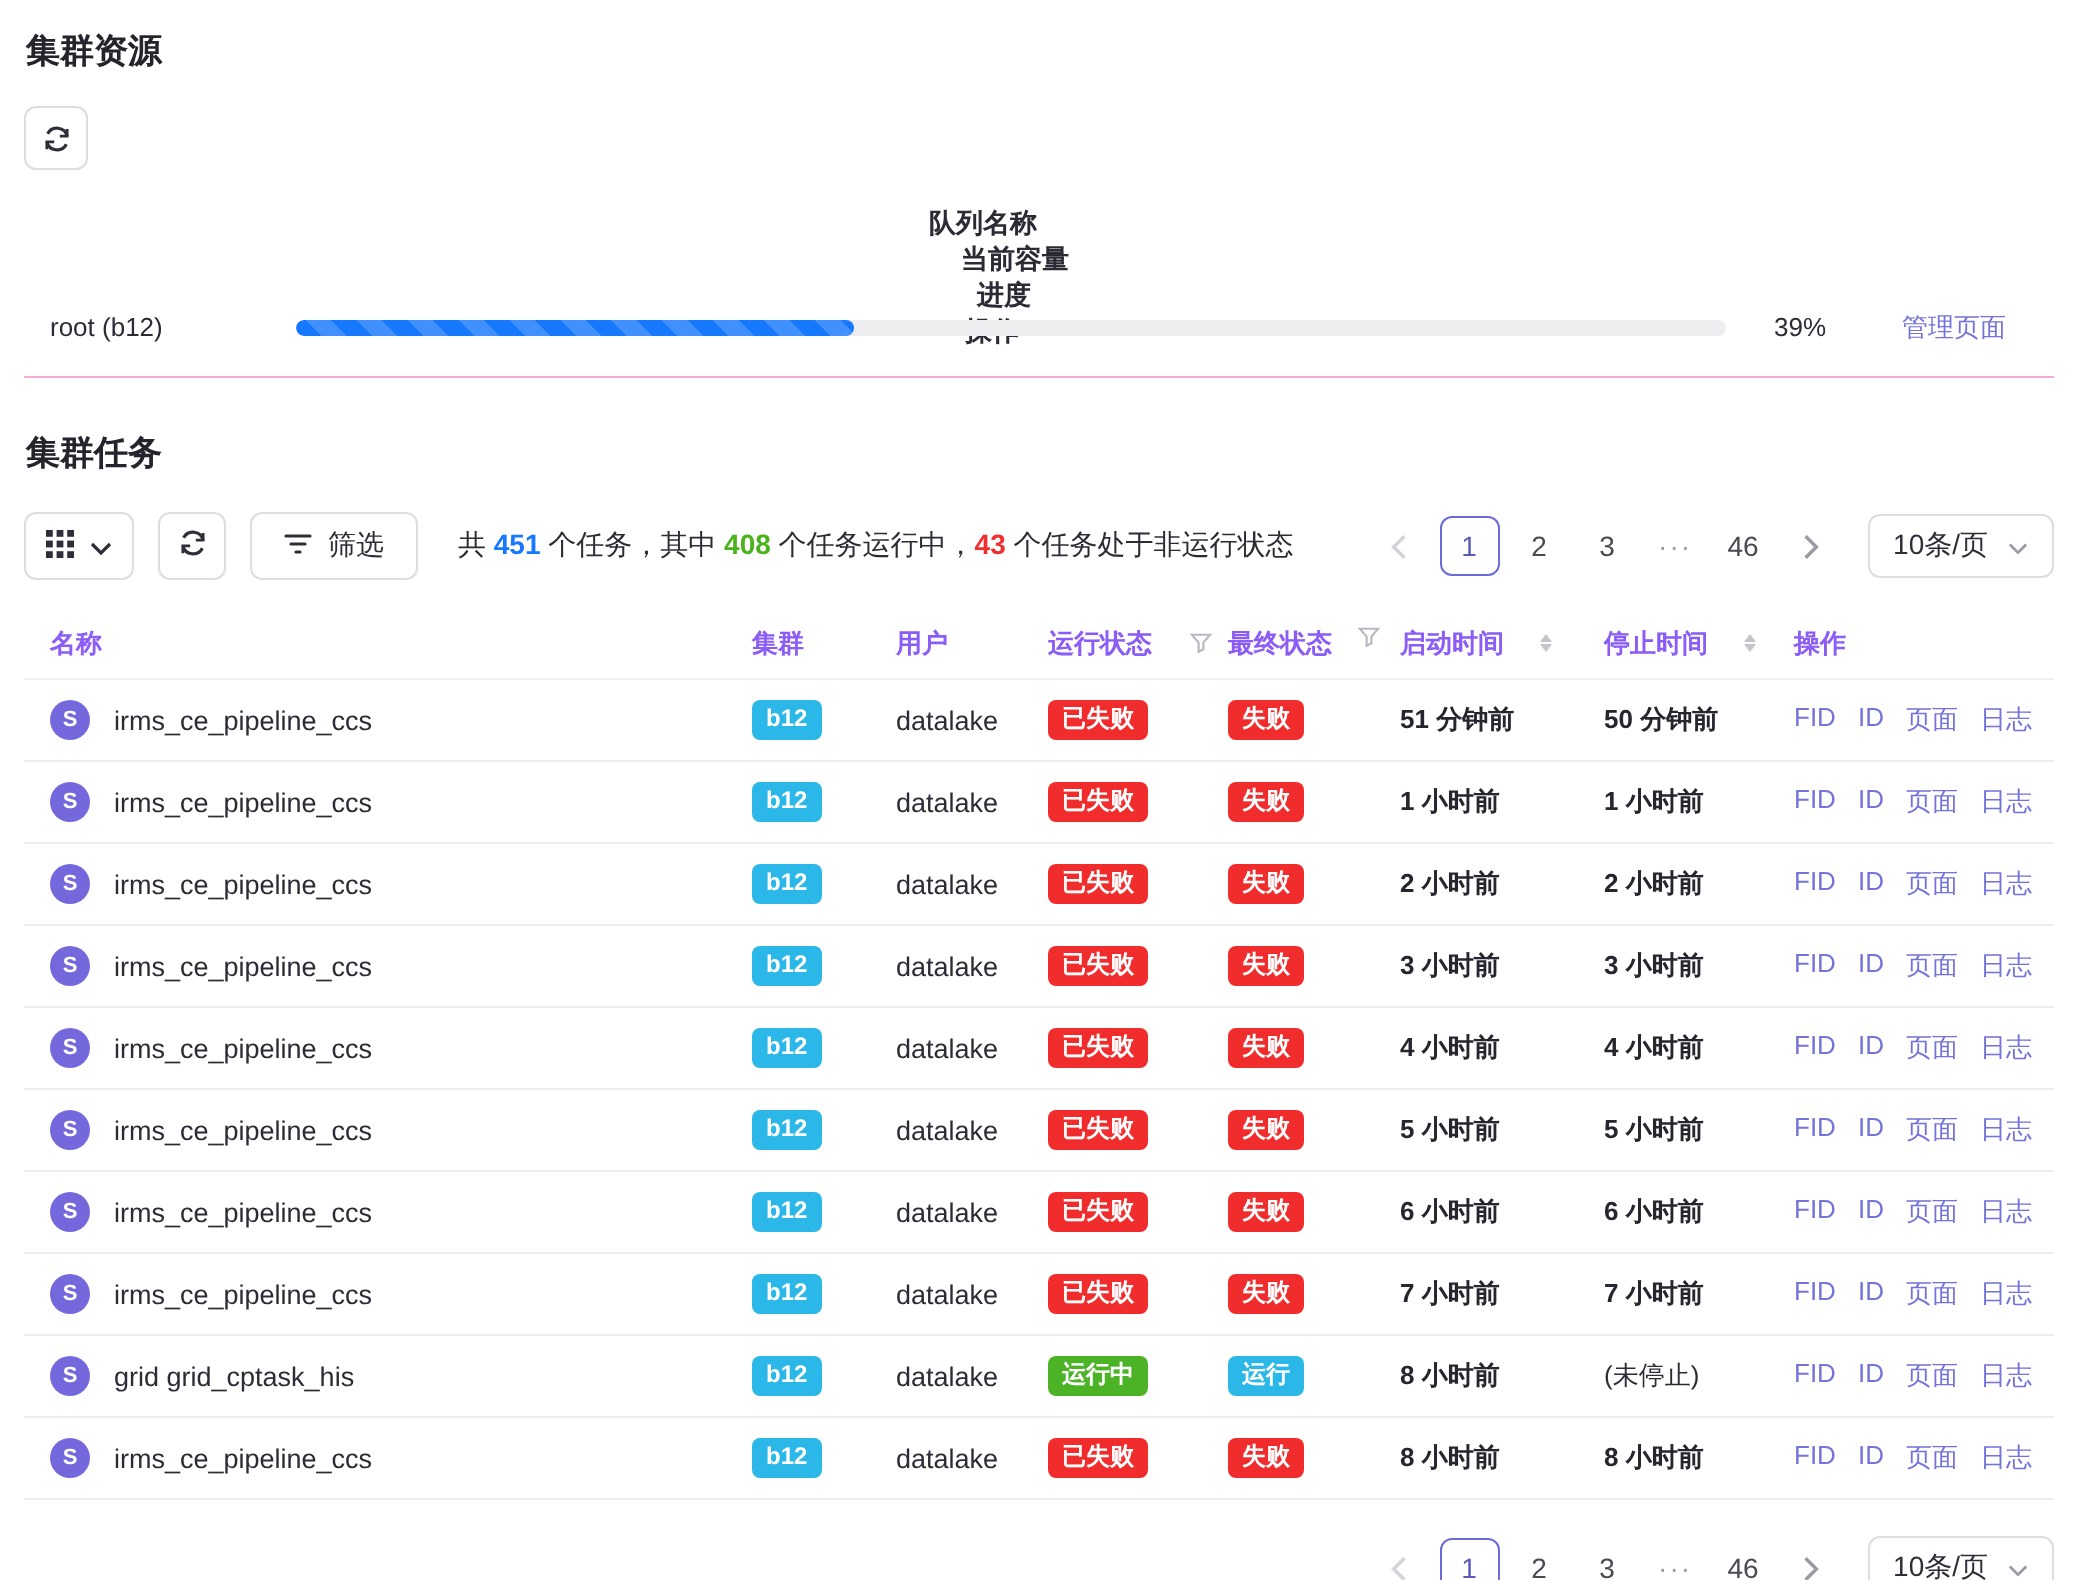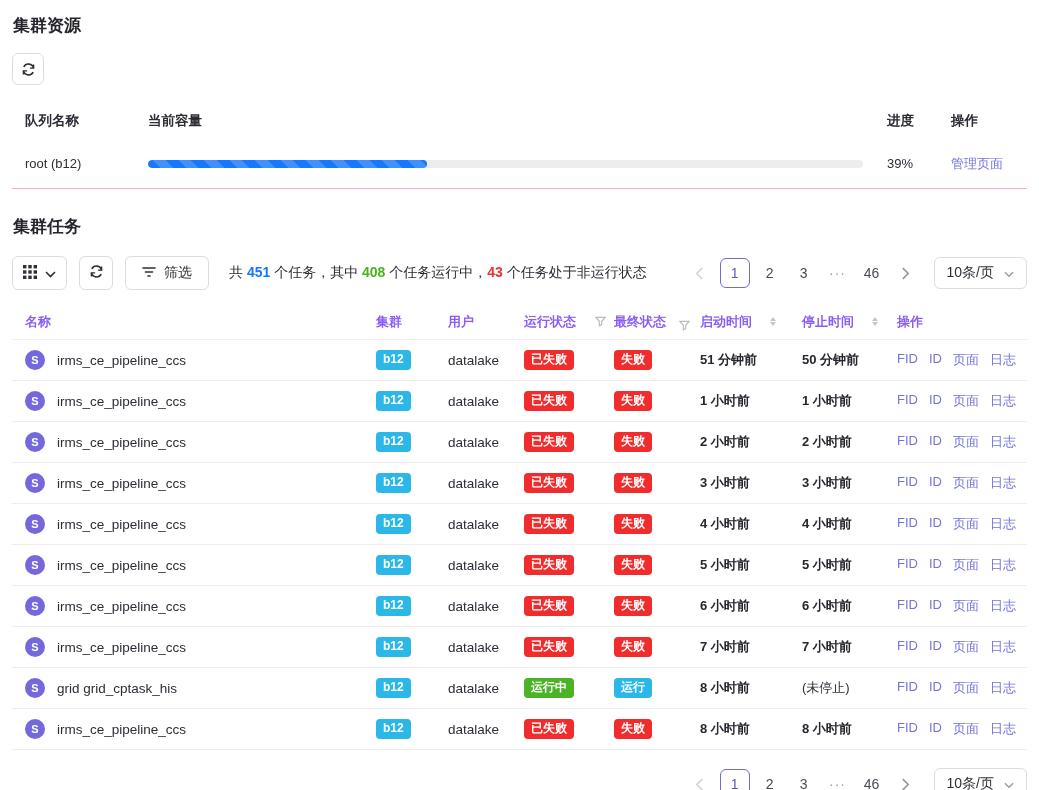--- a/index.html
+++ b/index.html
@@ -16,21 +16,21 @@
     display:inline-flex; align-items:center; justify-content:center;
     border:1px solid #dcdce3; border-radius:6px; background:#fff; cursor:pointer;
     color:#2e2e38;
   }
   .icon-btn svg { display:block; }
   .top-refresh { width:32px; height:32px; margin-top:16px; }
 
   
   .t1 { margin-top:18px; }
   .t1-row { display:flex; align-items:center; }
-  .t1-head { height:36px; font-size:13.5px; font-weight:600; color:#2b2b35; }
+  .t1-head { height:36px; font-size:13.5px; font-weight:600; color:#2b2b35;flex-direction:column; }
   .t1-body { height:50px; font-size:13px; border-bottom:1px solid #f9a8d4; }
   .t1-queue { width:136px; padding-left:13px; }
   .t1-capacity { flex:1; padding-right:24px; }
   .t1-progress { width:62px; }
   .t1-action { width:78px; padding-left:2px; }
   .progress-track { height:8px; background:#ededf0; border-radius:4px; overflow:hidden; }
   .progress-fill {
     height:8px; border-radius:4px;
     background:repeating-linear-gradient(45deg,
       var(--progress,#1677ff) 0 9px, var(--progress-stripe,#4090ff) 9px 18px);
@@ -74,21 +74,21 @@
 
   
   .t2 { margin-top:14px; }
   .t2-row { display:flex; align-items:center; }
   .t2-head { height:36px; font-size:13px; font-weight:600; color:#8b5cf6; border-bottom:1px solid #f0f0f3; }
   .t2-body { height:41px; font-size:13.5px; border-bottom:1px solid #ededf1; }
   .c-name  { flex:1; min-width:330px; padding-left:13px; display:flex; align-items:center; gap:12px; }
   .c-cluster { width:72px; }
   .c-user  { width:76px; }
   .c-run   { width:90px; display:flex; align-items:center; gap:12px; }
-  .c-final { width:86px; display:flex; align-items:flex-end; gap:6px; }
+  .c-final { width:86px; display:flex; align-items:flex-start; gap:6px; }
   .c-start { width:102px; display:flex; align-items:center; gap:8px; }
   .c-stop  { width:95px; display:flex; align-items:center; gap:8px; }
   .c-ops   { width:130px; display:flex; gap:11px; font-size:13px; }
   .time { font-weight:700; font-size:13px; color:#26262e; }
   .time.plain { font-weight:400; color:#2c2c36; }
 
   .avatar {
     width:20px; height:20px; border-radius:50%; background:var(--avatar,#7568dd);
     color:#fff; font-size:11px; font-weight:700; display:inline-flex;
     align-items:center; justify-content:center; flex:0 0 20px;

